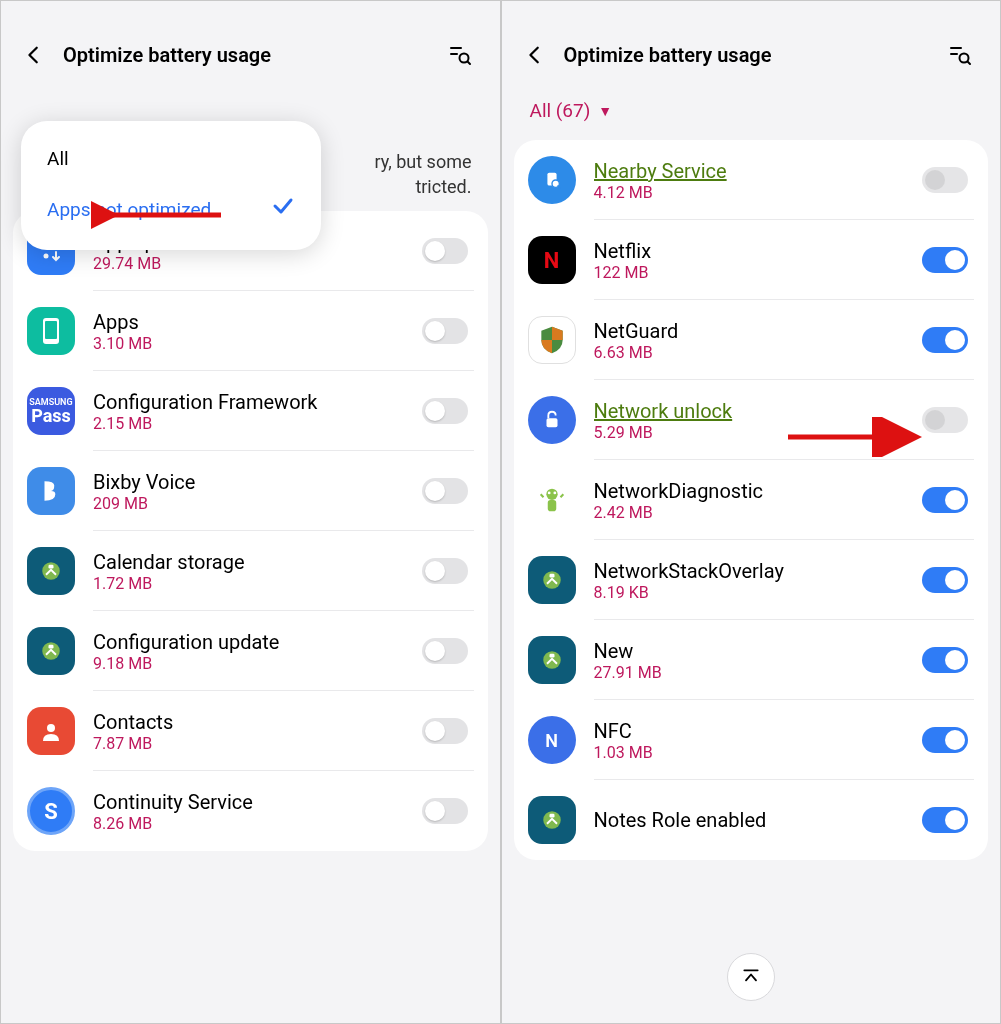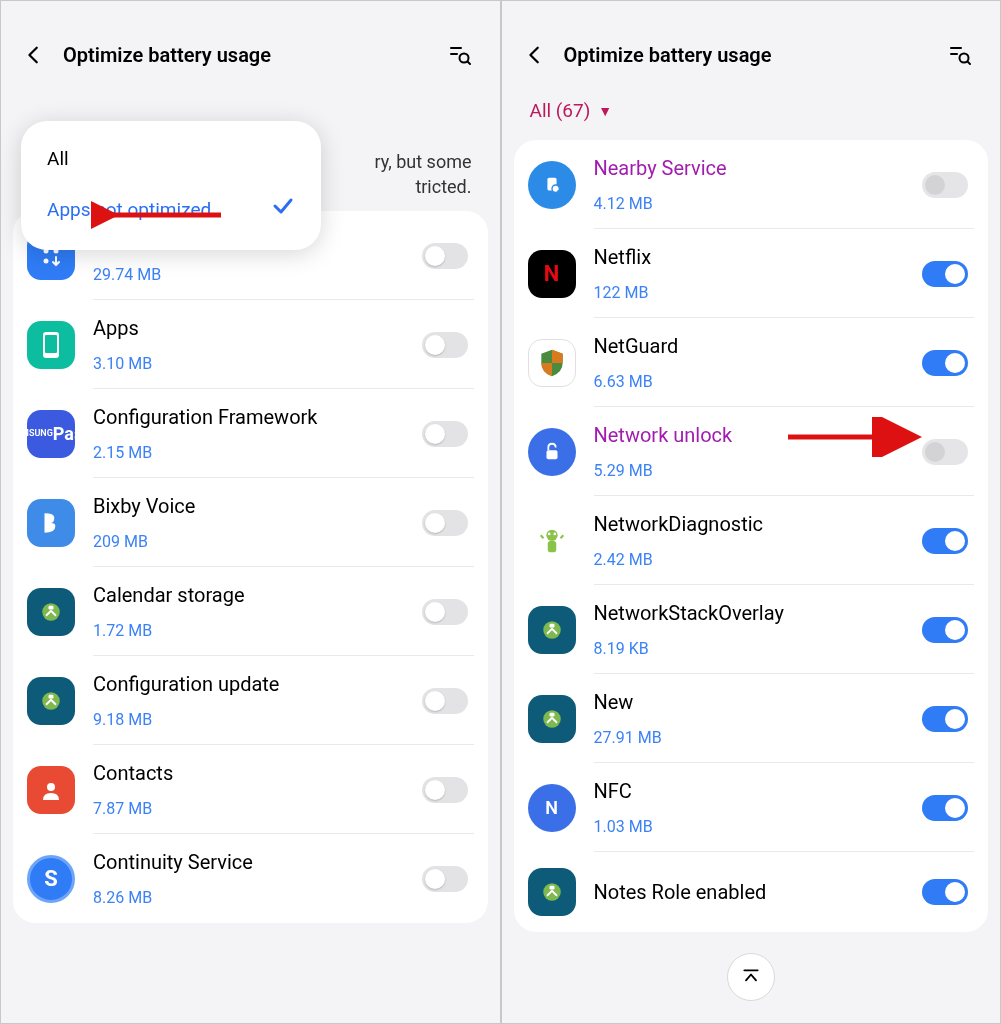--- a/index.html
+++ b/index.html
@@ -95,22 +95,22 @@
     display:flex;
     align-items:center;
     justify-content:center;
     font-size:22px;
     color:#fff;
     flex-shrink:0;
   }
   .app-icon.round { border-radius: 50%; }
   .app-info { flex: 1; min-width:0; }
   .app-name { font-size: 20px; color:#000; line-height:1.2; white-space:nowrap; overflow:hidden; text-overflow:ellipsis; }
-  .app-name.disabled { color:#a21caf; }
-  .app-size { font-size: 16px; color:#3b82f6; margin-top:14px;}
+  .app-name.disabled { color:#4d7c0f;text-decoration:underline; }
+  .app-size { font-size: 16px; color:#be185d; margin-top:0;}
   .toggle {
     width: 46px; height: 26px;
     border-radius: 13px;
     position: relative;
     cursor: pointer;
     flex-shrink:0;
   }
   .toggle::after {
     content:"";
     position:absolute;
@@ -173,21 +173,21 @@
     align-items:center;
     justify-content:center;
     font-size:22px;
     cursor:pointer;
     z-index:5;
   }
 
   
   .ic-appupdate { background:#2f7cf6; }
   .ic-apps { background:#0dbda0; }
-  .ic-samsungpass { background:#3b5ae0; font-size:11px; font-weight:600; flex-direction:row; line-height:1;}
+  .ic-samsungpass { background:#3b5ae0; font-size:11px; font-weight:600; flex-direction:column; line-height:1;}
   .ic-bixby { background:#3f8ce8; }
   .ic-calendar { background:#0d5b78; }
   .ic-config { background:#0d5b78; }
   .ic-contacts { background:#e84a34; }
   .ic-continuity { background:#2f7cf6; border:3px solid #6ea5f8;}
   .ic-nearby { background:#2d8be8; border-radius:50%;}
   .ic-netflix { background:#000; color:#e50914; font-weight:700;}
   .ic-netguard { background:#fff; border:1px solid #e0e0e0;}
   .ic-networkunlock { background:#3b6fe8; border-radius:50%;}
   .ic-networkdiag { background:#fff;}

